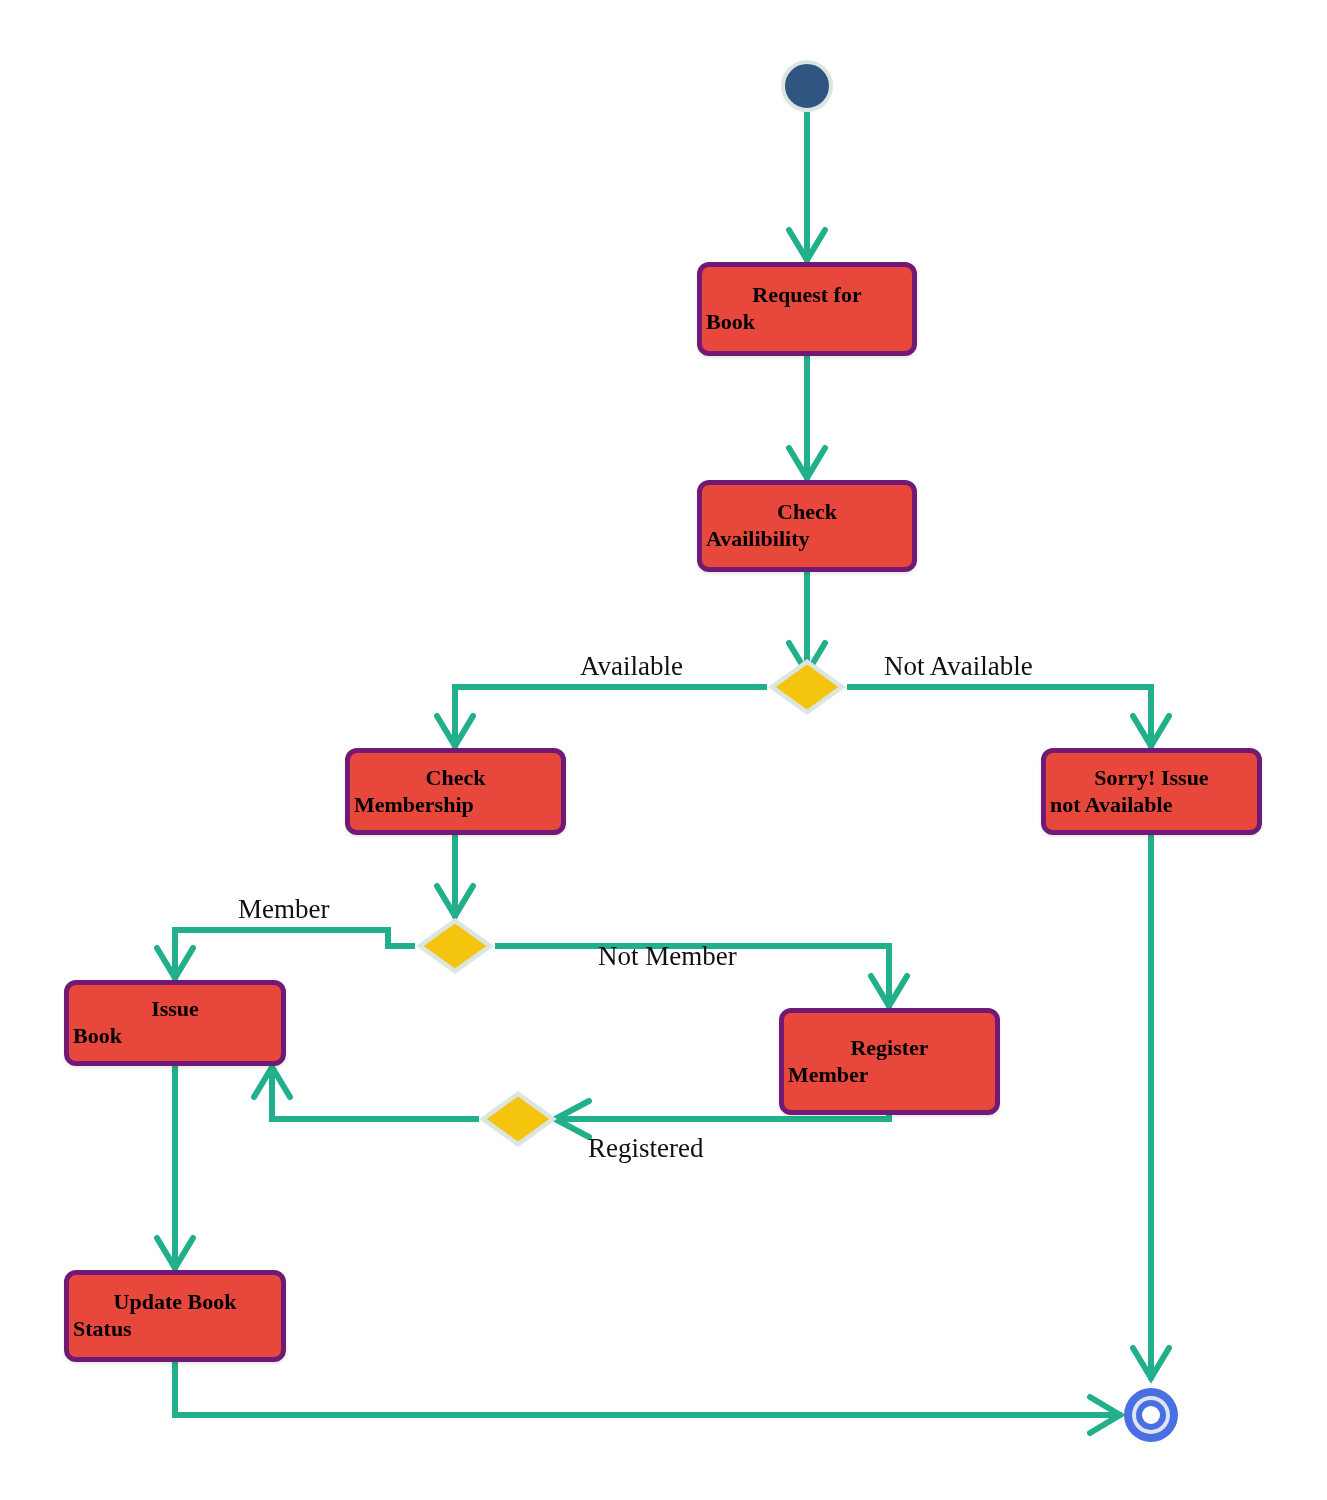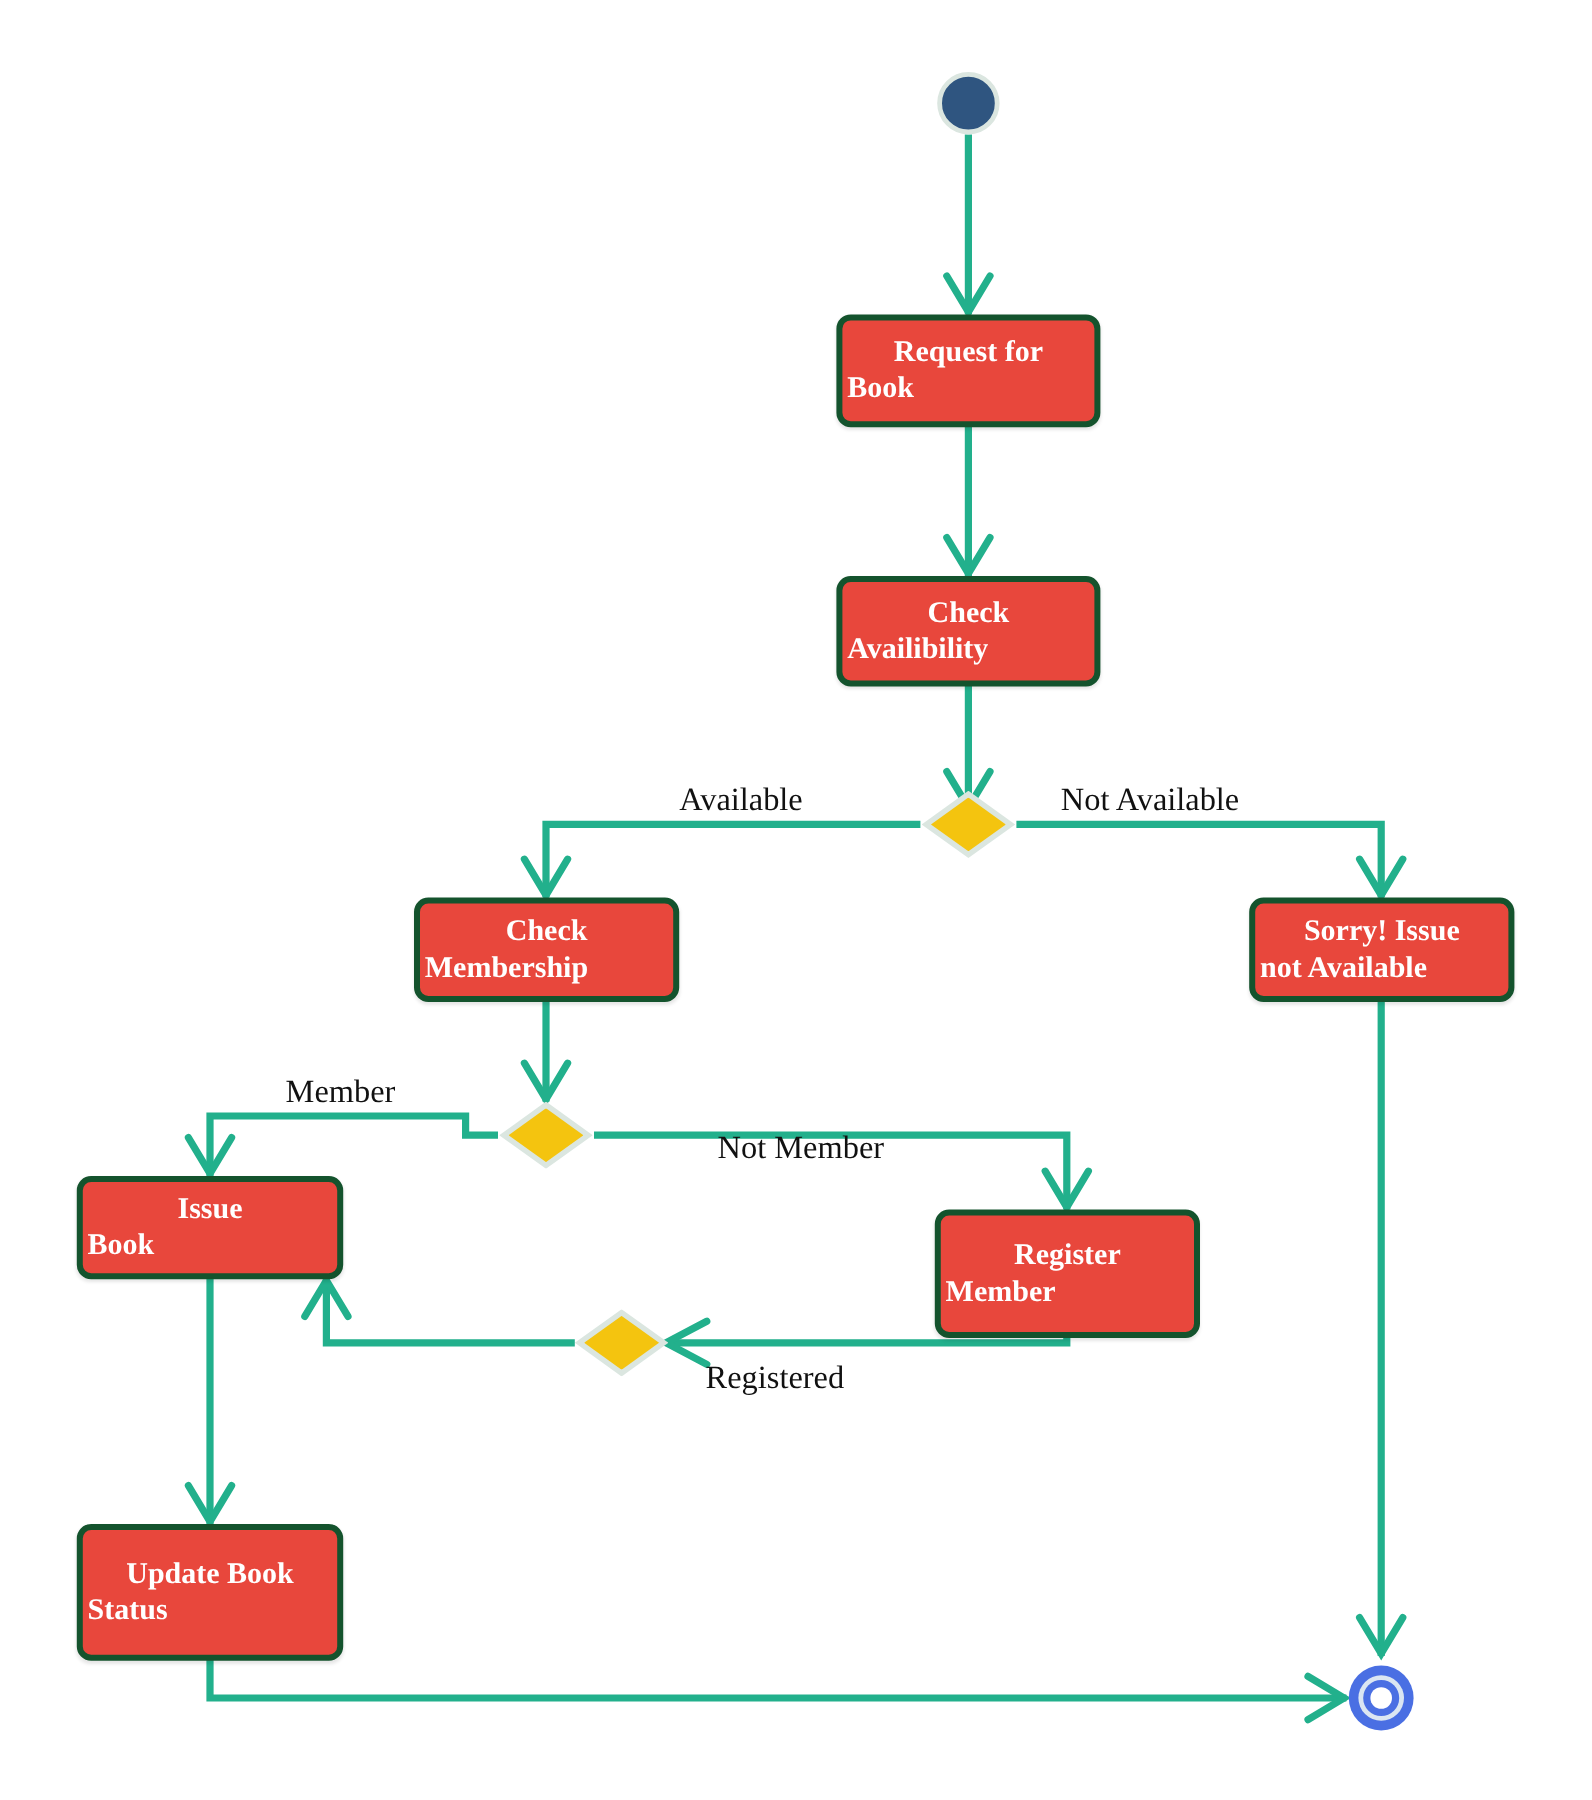--- a/index.html
+++ b/index.html
@@ -24,26 +24,26 @@
     top: 0;
     width: 1327px;
     height: 1500px;
   }
 
   
   .action-node {
     position: absolute;
     box-sizing: border-box;
     background: #e8473c;
-    border: 5px solid #14532d;
+    border: 5px solid #701a75;
     border-radius: 12px;
-    color: #ffffff;
+    color: #000000;
     font-family: "Liberation Serif", "DejaVu Serif", serif;
     font-weight: bold;
-    font-size: 25px;
+    font-size: 22px;
     line-height: 1.22;
     text-align: center;
     display: flex;
     align-items: center;
     justify-content: center;
     padding: 4px 2px;
     box-shadow: 0 2px 3px rgba(0,0,0,0.10);
   }
   .action-node .label-inner {
     display: block;
@@ -198,21 +198,21 @@
       <span class="line-1">Check</span>
       <span class="line-2">Availibility</span>
     </span>
   </div>
 
   <div class="decision-node" style="left:768px; top:659px;">
     <div class="diamond-outer"></div>
     <div class="diamond-inner"></div>
   </div>
 
-  <div class="edge-label" style="left:566px; top:651px;">Available</div>
+  <div class="edge-label" style="left:580px; top:651px;">Available</div>
 
   <div class="edge-label" style="left:884px; top:651px;">Not Available</div>
 
   <div class="action-node" style="left:345px; top:748px; width:221px; height:87px;">
     <span class="label-inner">
       <span class="line-1">Check</span>
       <span class="line-2">Membership</span>
     </span>
   </div>
 
@@ -246,21 +246,21 @@
     </span>
   </div>
 
   <div class="decision-node" style="left:479px; top:1091px;">
     <div class="diamond-outer"></div>
     <div class="diamond-inner"></div>
   </div>
 
   <div class="edge-label" style="left:588px; top:1133px;">Registered</div>
 
-  <div class="action-node" style="left:64px; top:1270px; width:222px; height:114px;">
+  <div class="action-node" style="left:64px; top:1270px; width:222px; height:92px;">
     <span class="label-inner">
       <span class="line-1">Update Book</span>
       <span class="line-2">Status</span>
     </span>
   </div>
 
   <div class="final-node" style="left:1124px; top:1388px;">
     <div class="final-gap">
       <div class="final-core">
         <div class="final-hole"></div>

